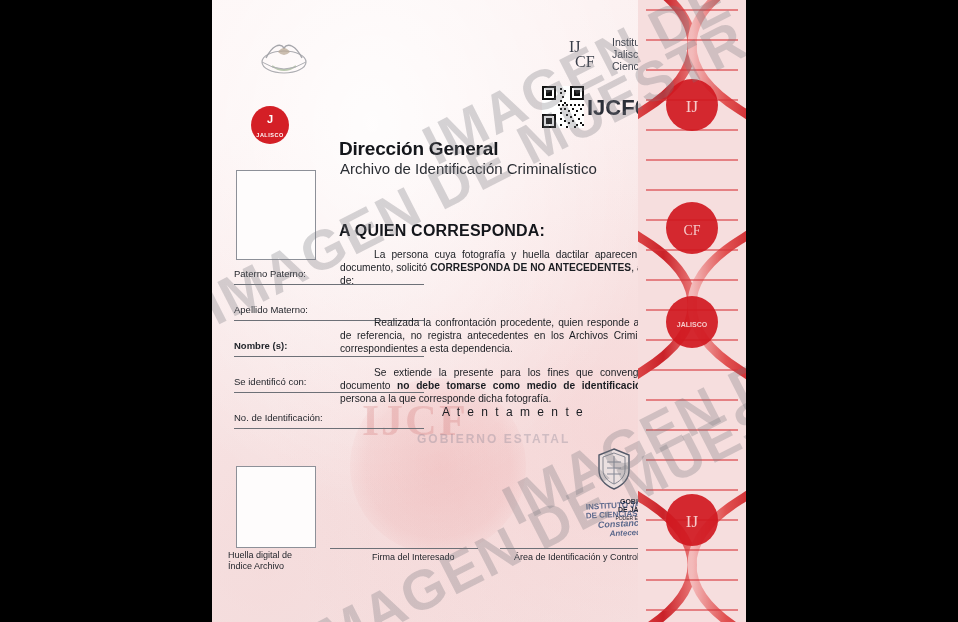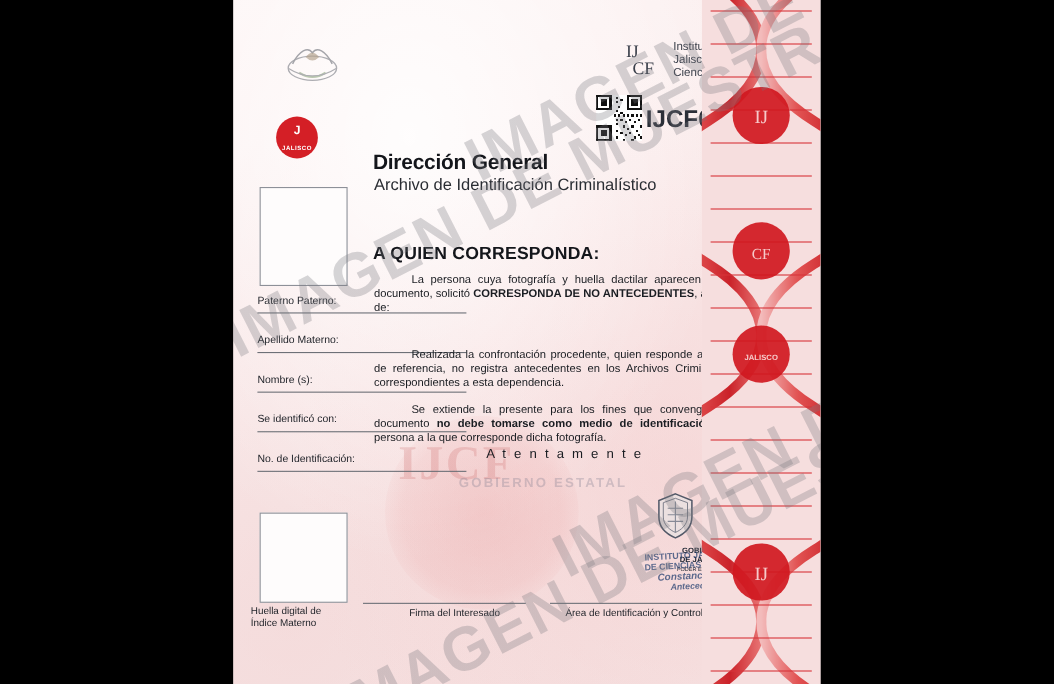--- a/index.html
+++ b/index.html
@@ -408,21 +408,21 @@
 
     <div class="photo-box"></div>
     <div class="print-box"></div>
 
     <div class="field" style="top:268px;">Paterno Paterno:</div>
     <div class="field-rule" style="top:284px;"></div>
 
     <div class="field" style="top:304px;">Apellido Materno:</div>
     <div class="field-rule" style="top:320px;"></div>
 
-    <div class="field" style="top:340px;">Nombre (s):</div>
+    <div class="field" style="top:340px;font-weight:bold;">Nombre (s):</div>
     <div class="field-rule" style="top:356px;"></div>
 
     <div class="field" style="top:376px;">Se identificó con:</div>
     <div class="field-rule" style="top:392px;"></div>
 
     <div class="field" style="top:412px;">No. de Identificación:</div>
     <div class="field-rule" style="top:428px;"></div>
 
     <div class="to-whom">A QUIEN CORRESPONDA:</div>
 
@@ -460,21 +460,21 @@
     </div>
 
     <div class="sig-rule" style="left:118px; top:548px; width:148px;"></div>
     <div class="sig-label" style="left:160px; top:552px;">Firma del Interesado</div>
 
     <div class="sig-rule" style="left:288px; top:548px; width:200px;"></div>
     <div class="sig-label" style="left:302px; top:552px;">Área de Identificación y Control</div>
 
     <div class="print-label">
       <div>Huella digital de</div>
-      <div>Índice Materno</div>
+      <div>Índice Archivo</div>
     </div>
 
     <svg id="helix" viewBox="0 0 108 622" preserveAspectRatio="none">
       <defs>
         <linearGradient id="redg" x1="0" y1="0" x2="1" y2="0">
           <stop offset="0%" stop-color="#f3b9b9"></stop>
           <stop offset="35%" stop-color="#e04a4a"></stop>
           <stop offset="70%" stop-color="#c8181f"></stop>
           <stop offset="100%" stop-color="#e76f6f"></stop>
         </linearGradient>

